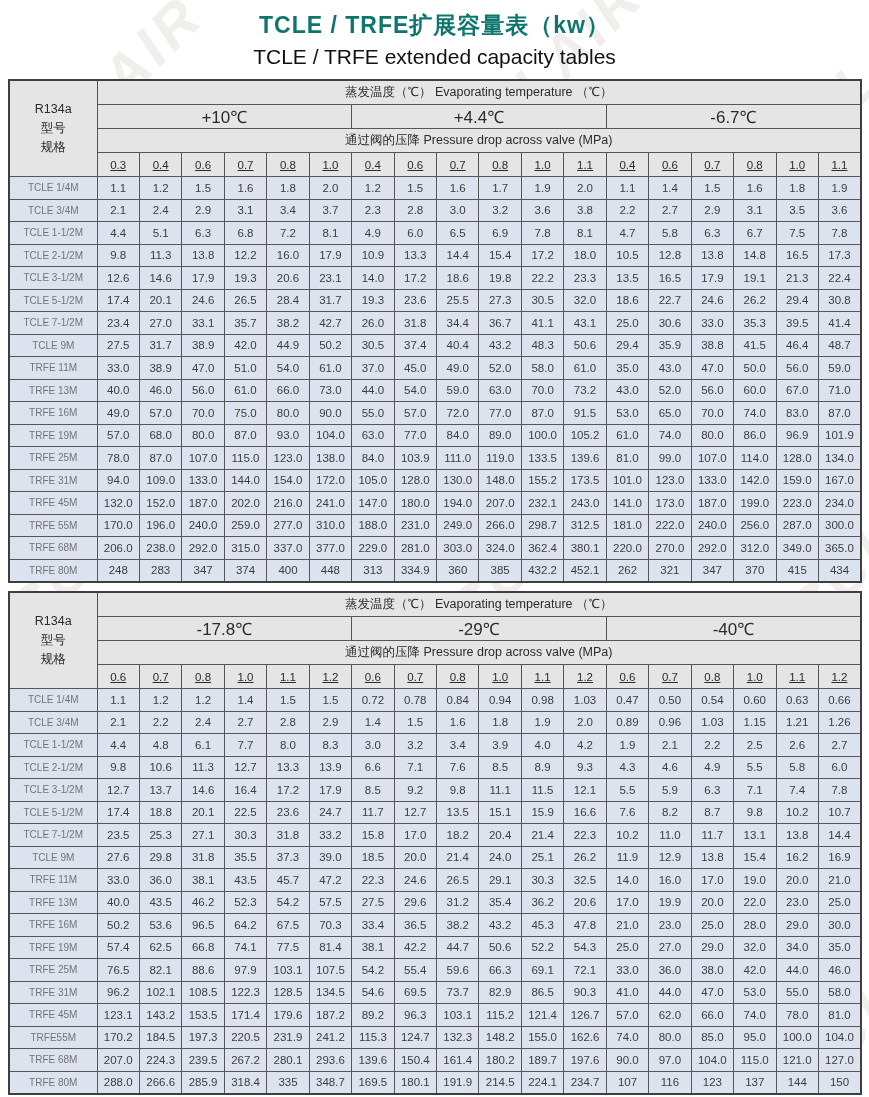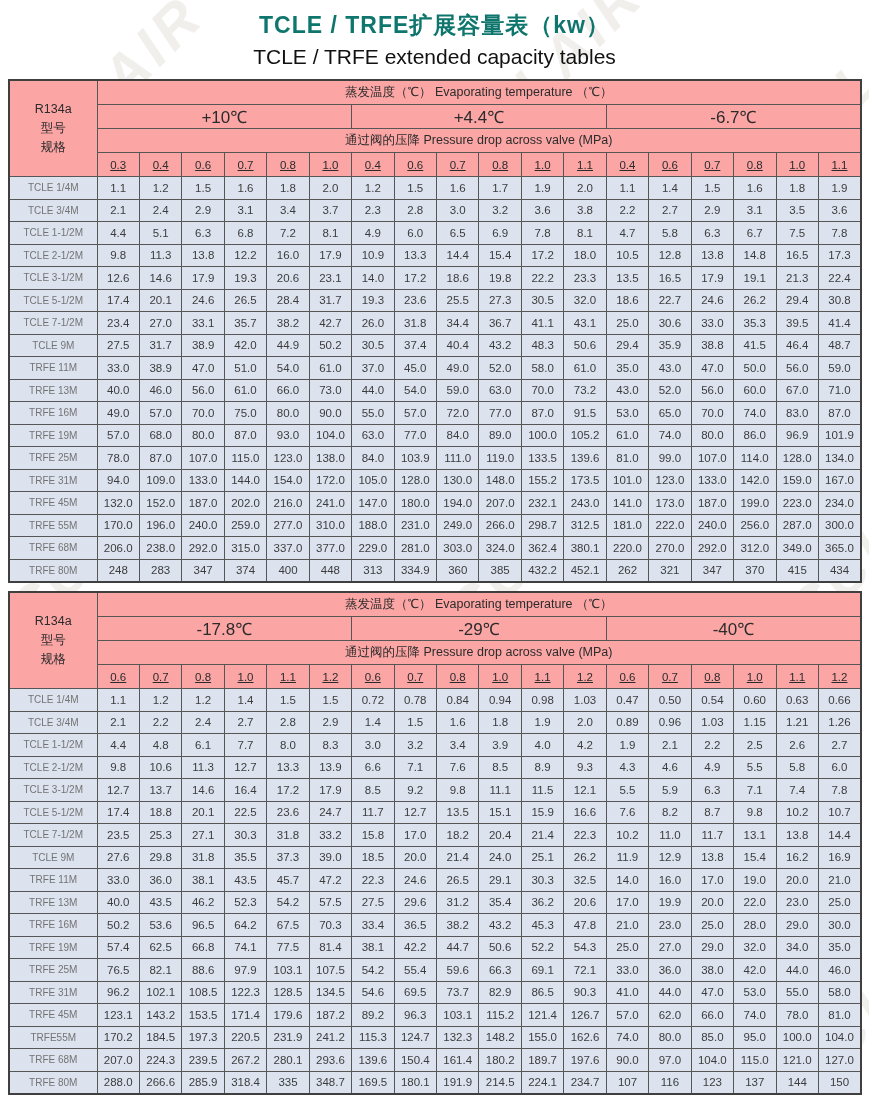--- a/index.html
+++ b/index.html
@@ -42,21 +42,21 @@
     border:2px solid #3f3f3f;
   }
   table.cap-table th, table.cap-table td{
     border:1px solid #565656;
     text-align:center;
     vertical-align:middle;
     padding:0 1px;
     overflow:hidden;
   }
   table.cap-table th{
-    background:#fca5a5;
+    background:#e5e5e5;
     font-weight:normal;
     color:#2b2b2b;
     font-size:12px;
     height:22px;
   }
   table.cap-table th.corner{
     font-size:12.5px;
     white-space:pre-line;
     line-height:1.5;
     color:#2b2b2b;

